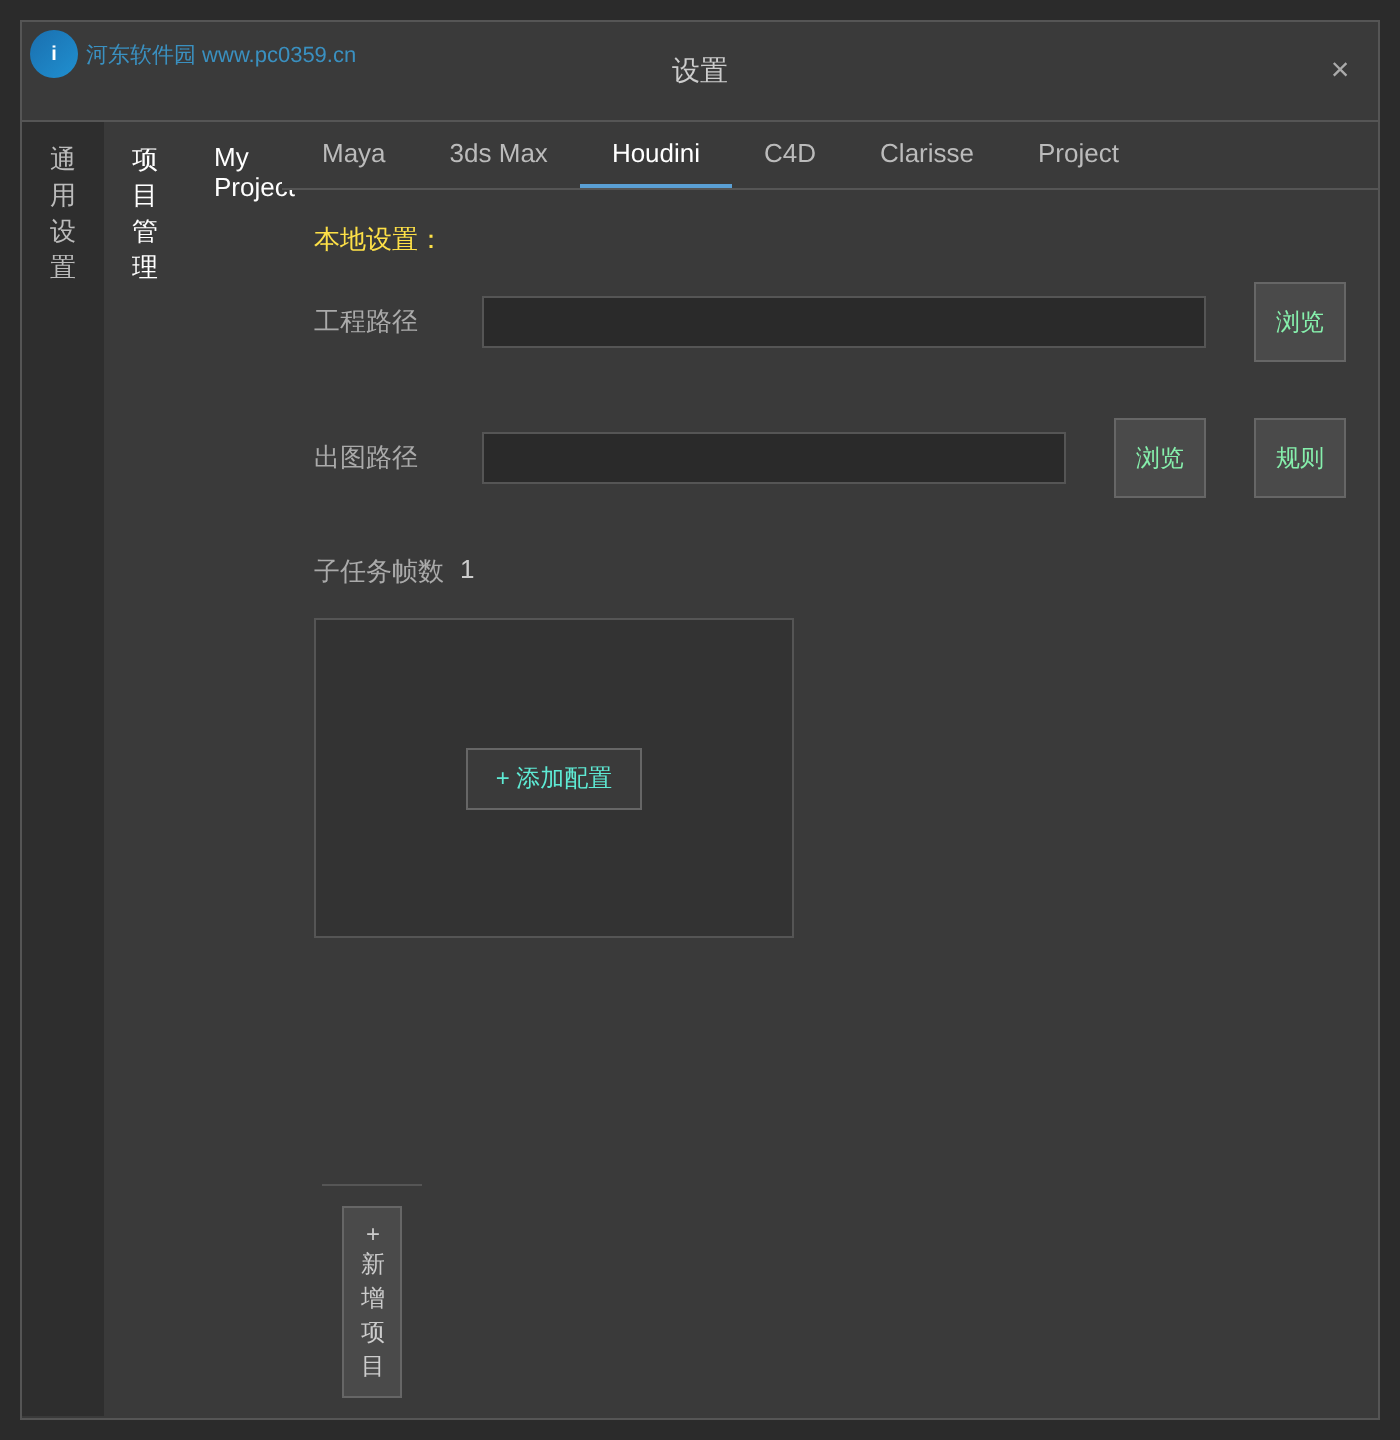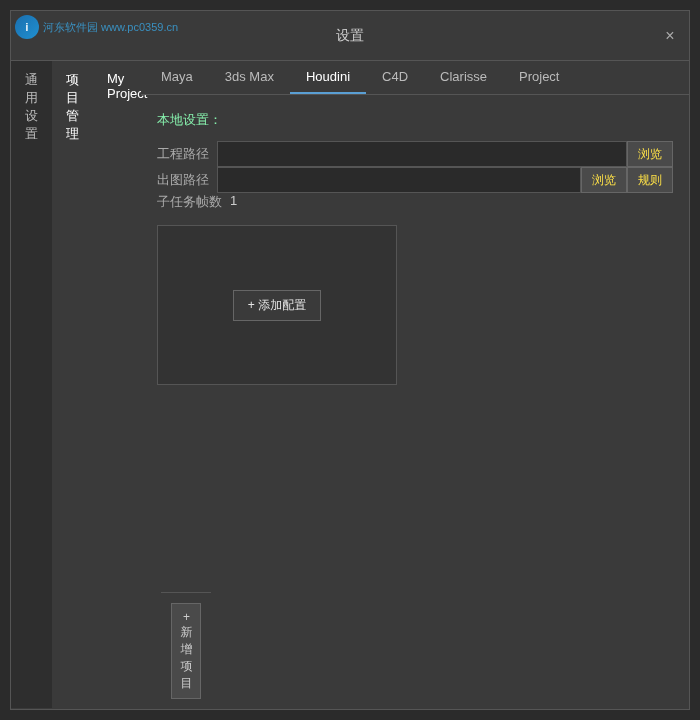--- a/index.html
+++ b/index.html
@@ -156,31 +156,31 @@
     }
 
     
     .panel {
       flex: 1;
       padding: 16px;
       overflow-y: auto;
     }
 
     .section-title {
-      color: #86efac;
+      color: #fde047;
       font-size: 13px;
       margin-bottom: 12px;
     }
 
     
     .form-row {
       display: flex;
       align-items: center;
-      margin-bottom: 0;
-      gap: 0;
+      margin-bottom: 28px;
+      gap: 24px;
     }
     .form-label {
       width: 60px;
       color: #aaa;
       font-size: 13px;
       flex-shrink: 0;
     }
     .form-input {
       flex: 1;
       height: 26px;
@@ -190,25 +190,25 @@
       padding: 0 6px;
       font-size: 12px;
       font-family: inherit;
       outline: none;
     }
 
     .btn-small {
       padding: 4px 10px;
       background: #4a4a4a;
       border: 1px solid #666;
-      color: #fde047;
+      color: #86efac;
       cursor: pointer;
       font-size: 12px;
       font-family: inherit;
-      height: 26px;
+      height: 40px;
       white-space: nowrap;
     }
 
     
     .subtask-row {
       display: flex;
       margin-bottom: 14px;
       gap: 8px;
     }
     .subtask-label {
@@ -227,21 +227,21 @@
       width: 240px;
       height: 160px;
       display: flex;
       align-items: center;
       justify-content: center;
     }
     .add-config-btn {
       padding: 6px 14px;
       background: #3a3a3a;
       border: 1px solid #666;
-      color: #e5e5e5;
+      color: #5eead4;
       cursor: pointer;
       font-size: 12px;
       font-family: inherit;
     }
   </style>
 </head>
 <body>
 
 <div class="window">
 

